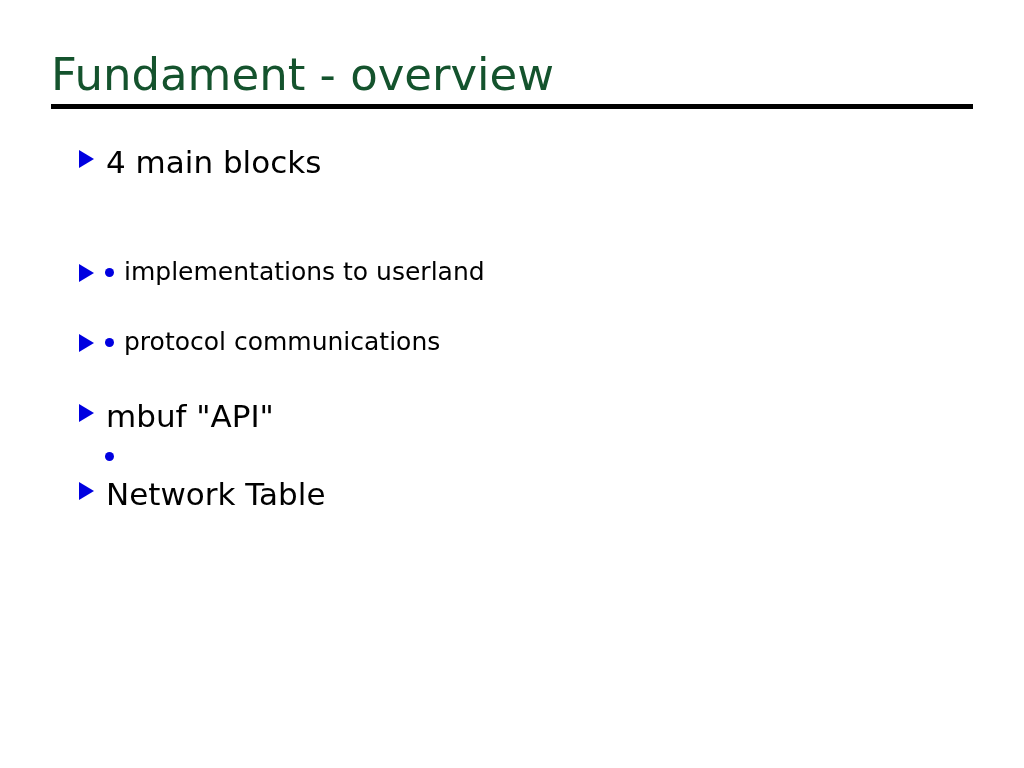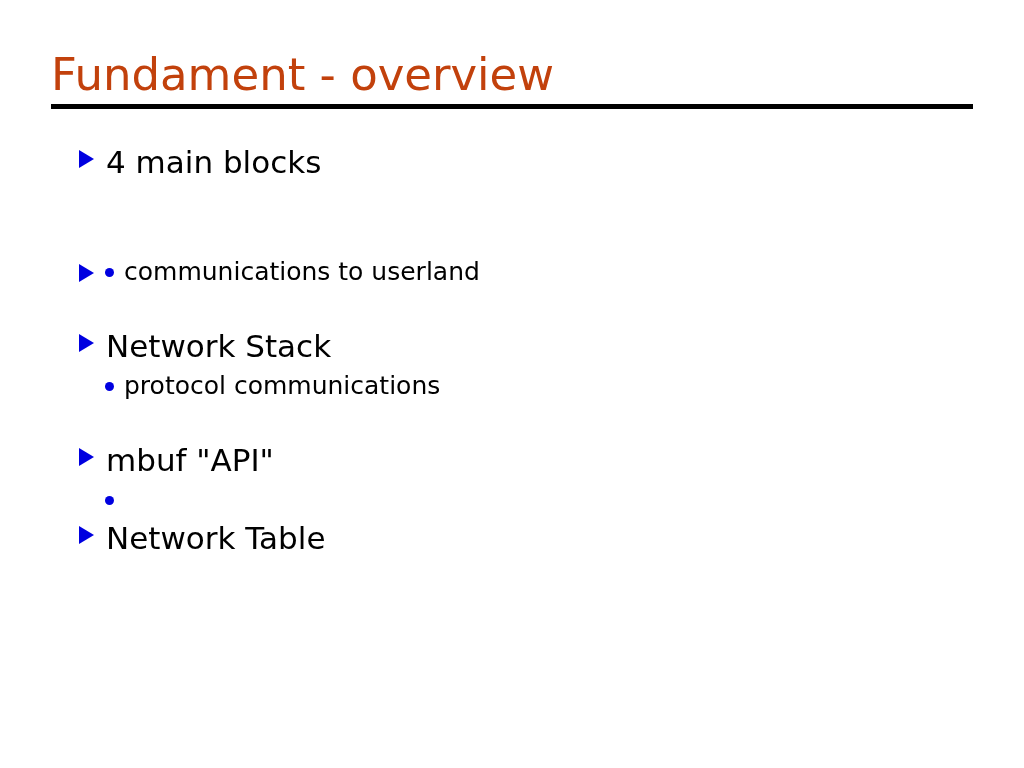--- a/index.html
+++ b/index.html
@@ -27,21 +27,21 @@
   .title-block {
     position: absolute;
     left: 51px;
     top: 47px;
     width: 922px;
   }
   .slide-title {
     font-size: 45px;
     line-height: 55px;
     font-weight: normal;
-    color: #c2410c;
+    color: #14532d;
     white-space: nowrap;
     letter-spacing: 0px;
     margin: 0;
     padding: 0;
   }
   .title-rule {
     position: absolute;
     left: 51px;
     top: 104px;
     width: 922px;
@@ -141,30 +141,29 @@
 
     <div class="spacer-group-wide"></div>
     <div class="spacer-group"></div>
 
     <div class="group">
       <div class="bullet-l1">
         <span class="marker"><span class="tri"></span></span>
       </div>
       <div class="bullet-l2">
         <span class="marker"><span class="dot"></span></span>
-        <span>communications to userland</span>
+        <span>implementations to userland</span>
       </div>
     </div>
 
     <div class="spacer-group"></div>
 
     <div class="group">
       <div class="bullet-l1">
         <span class="marker"><span class="tri"></span></span>
-        <span>Network Stack</span>
       </div>
       <div class="bullet-l2">
         <span class="marker"><span class="dot"></span></span>
         <span>protocol communications</span>
       </div>
     </div>
 
     <div class="spacer-group"></div>
 
     <div class="group">

